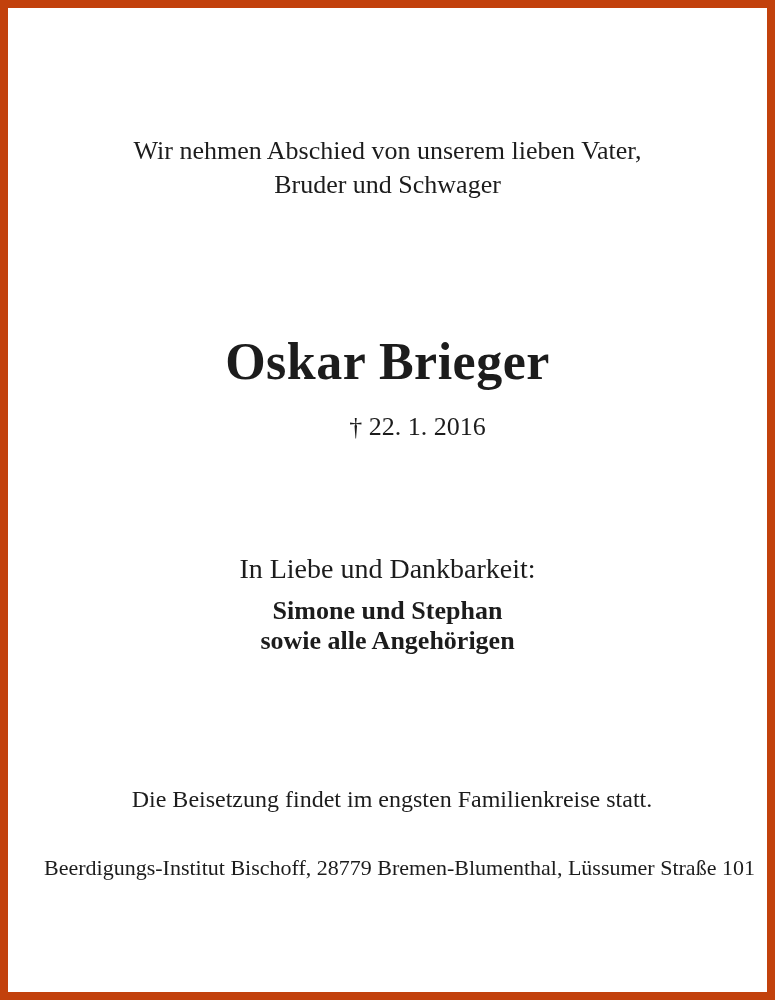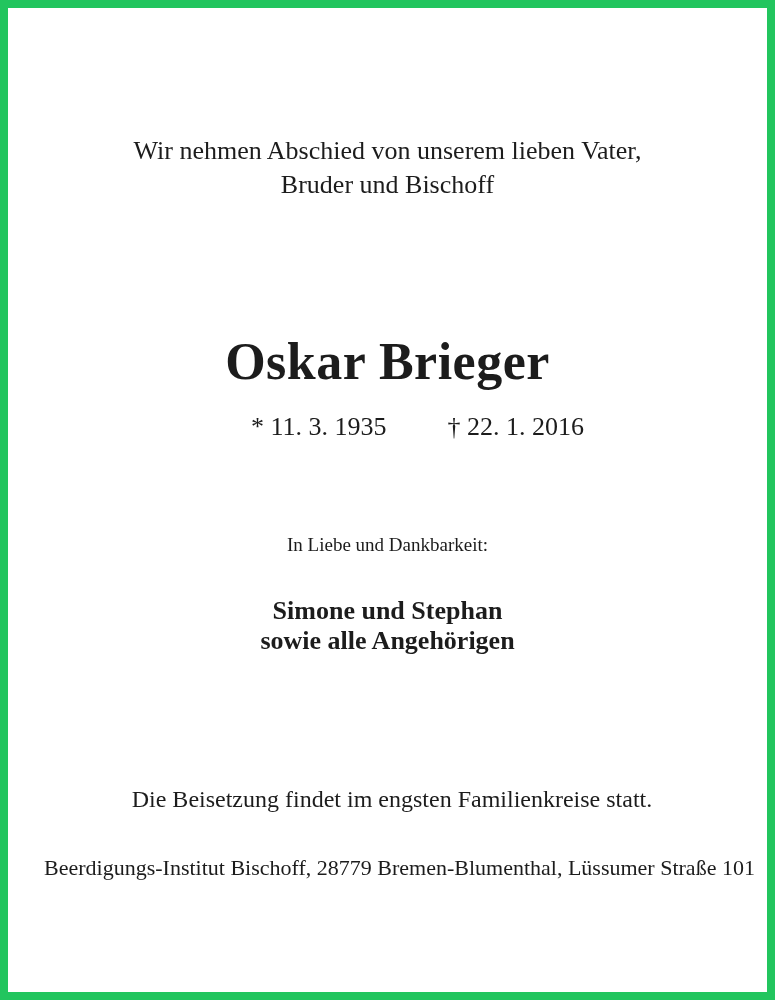--- a/index.html
+++ b/index.html
@@ -5,21 +5,21 @@
   html, body {
     margin: 0;
     padding: 0;
     background: #ffffff;
   }
   .sheet {
     position: relative;
     width: 775px;
     height: 1000px;
     box-sizing: border-box;
-    border: 8px solid #22c55e;
+    border: 8px solid #c2410c;
     background: #ffffff;
     font-family: "Liberation Serif", "DejaVu Serif", serif;
     color: #1c1c1c;
     overflow: hidden;
   }
   .block {
     position: absolute;
     left: 0;
     right: 0;
     text-align: center;
@@ -40,22 +40,22 @@
   .dates {
     top: 403px;
     font-size: 26px;
     line-height: 32px;
     display: flex;
     justify-content: center;
     gap: 61px;
     transform: translateX(30px);
   }
   .gratitude {
-    top: 521px;
-    font-size: 19px;
+    top: 545px;
+    font-size: 28px;
     line-height: 32px;
   }
   .family {
     top: 588px;
     font-size: 26px;
     font-weight: bold;
     line-height: 30px;
   }
   .funeral-note {
     top: 776px;
@@ -70,27 +70,26 @@
     margin-left: 24px;
   }
 </style>
 </head>
 <body>
 
 <div class="sheet">
 
   <div class="block intro">
     <div>Wir nehmen Abschied von unserem lieben Vater,</div>
-    <div>Bruder und Bischoff</div>
+    <div>Bruder und Schwager</div>
   </div>
 
   <div class="block name">Oskar Brieger</div>
 
   <div class="block dates">
-    <span>* 11. 3. 1935</span>
     <span>† 22. 1. 2016</span>
   </div>
 
   <div class="block gratitude">In Liebe und Dankbarkeit:</div>
 
   <div class="block family">
     <div>Simone und Stephan</div>
     <div>sowie alle Angehörigen</div>
   </div>
 

